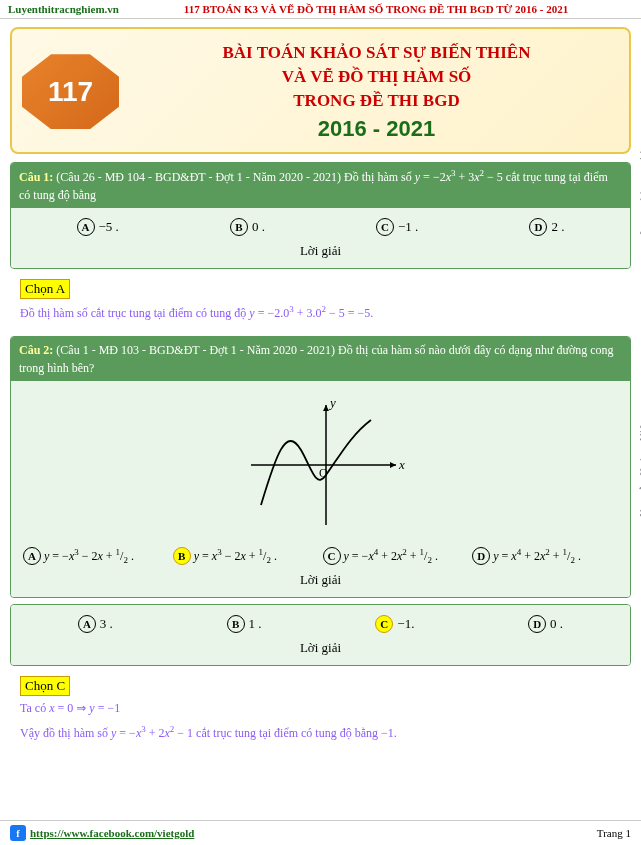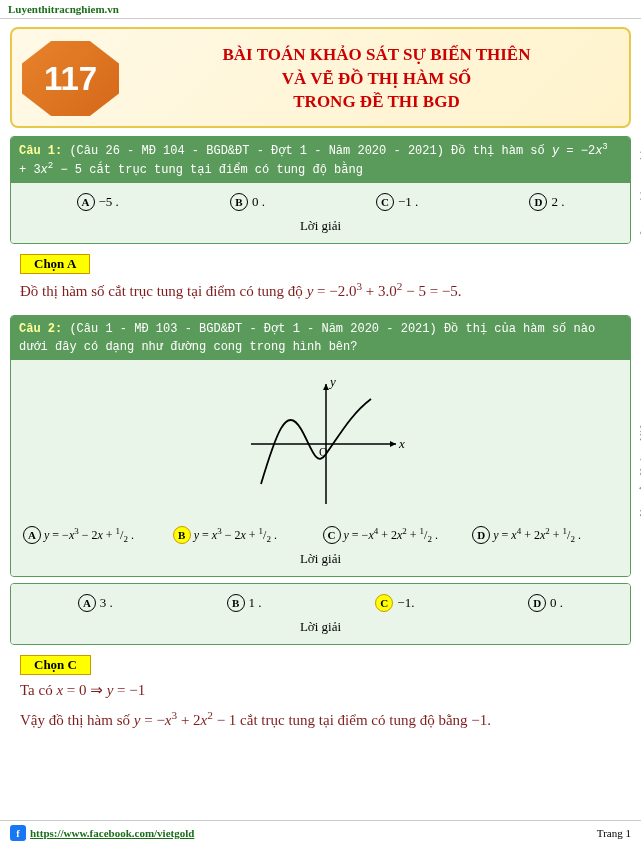--- a/index.html
+++ b/index.html
@@ -35,21 +35,21 @@
       padding: 12px 10px 10px 10px;
       border-radius: 8px;
       display: flex;
       align-items: center;
       gap: 15px;
       position: relative;
     }
     .hero-badge {
       background: linear-gradient(135deg, #e8822a, #d4691a);
       color: #fff;
-      font-size: 33px;
+      font-size: 28px;
       font-weight: bold;
       width: 97px;
       height: 75px;
       display: flex;
       align-items: center;
       justify-content: center;
       clip-path: polygon(30% 0%, 70% 0%, 100% 30%, 100% 70%, 70% 100%, 30% 100%, 0% 70%, 0% 30%);
       flex-shrink: 0;
       font-family: Arial, sans-serif;
     }
@@ -104,21 +104,20 @@
       border-radius: 4px;
       background: #e8f5e8;
       overflow: hidden;
     }
     .question-header {
       background: #5a9a5a;
       color: #fff;
       padding: 4px 8px;
       font-size: 12px;
       line-height: 1.5;
-      font-family: Liberation Mono, monospace;
     }
     .question-header .q-num {
       font-weight: bold;
       color: #ffff99;
     }
     .question-body {
       padding: 6px 10px;
       background: #e8f5e8;
     }
     .options-row {
@@ -163,29 +162,29 @@
     
     .solution-area {
       margin: 4px 10px;
       padding: 4px 10px 6px 10px;
       background: #fff;
     }
     .chon-label {
       display: inline-block;
       background: #ffff00;
       border: 1px solid #cc9900;
-      padding: 1px 13px;
-      font-weight: bold;
+      padding: 1px 4px;
+      font-weight: normal;
       font-size: 13px;
       margin-bottom: 3px;
     }
     .solution-text {
-      font-size: 15px;
+      font-size: 12px;
       line-height: 1.6;
-      color: #7f1d1d;
+      color: #8b5cf6;
     }
 
     
     .graph-area {
       display: flex;
       justify-content: center;
       padding: 8px 0;
     }
     .graph-svg {
       width: 180px;
@@ -246,33 +245,35 @@
       padding-bottom: 30px;
     }
   </style>
 </head>
 <body>
 
 <div class="page-content">
 
   <div class="header">
     <span class="site-left">Luyenthitracnghiem.vn</span>
+    <span class="title-top">117 BTOÁN K3 VÀ VẼ ĐỒ THỊ HÀM SỐ TRONG ĐỀ THI BGD TỪ 2016 - 2021</span>
   </div>
 
   <div class="side-text-right">Luyenthitracnghiem.vn</div>
   <div class="side-text-right2">Nguyễn Hoàng Việt</div>
 
   <div class="hero">
     <div class="hero-badge">117</div>
     <div class="hero-text">
       <div class="main-title">
         <span>BÀI TOÁN KHẢO SÁT SỰ BIẾN THIÊN</span><br>
         <span>VÀ VẼ ĐỒ THỊ HÀM SỐ</span><br>
         <span>TRONG ĐỀ THI BGD</span>
       </div>
+      <div class="year-title">2016 - 2021</div>
     </div>
   </div>
 
   <div class="question-block">
     <div class="question-header">
       <span class="q-num">Câu 1:</span>
       <span>(Câu 26 - MĐ 104 - BGD&amp;ĐT - Đợt 1 - Năm 2020 - 2021)</span>
       <span> Đồ thị hàm số <em>y</em> = −2<em>x</em><sup>3</sup> + 3<em>x</em><sup>2</sup> − 5 cắt trục tung tại điểm có tung độ bằng</span>
     </div>
     <div class="question-body">

